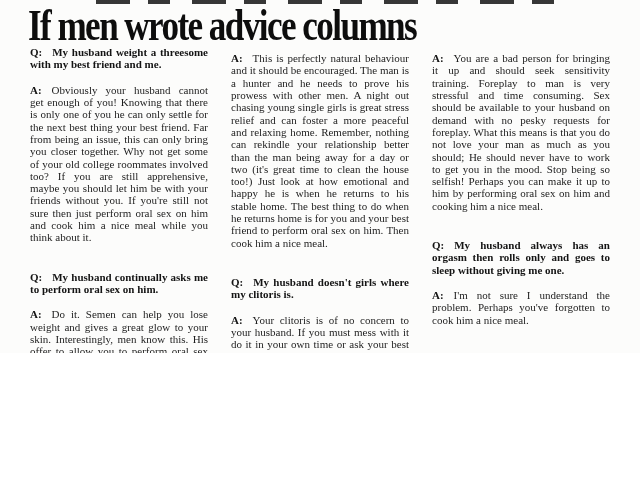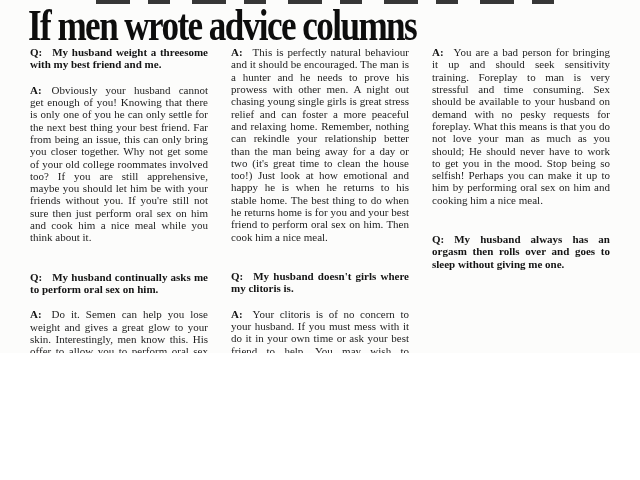--- a/index.html
+++ b/index.html
@@ -65,20 +65,21 @@
     text-align: justify;
     color: #1d1d1d;
   }
   .col p.q {
     font-weight: bold;
     margin-bottom: 13px;
     color: #141414;
   }
   .col p.a {
     margin-bottom: 27px;
+    margin-top: 6px;
   }
   .lbl {
     font-weight: bold;
     margin-right: 10px;
     color: #141414;
   }
 </style>
 </head>
 <body>
 
@@ -98,17 +99,18 @@
     </div>
 
     <div class="col">
       <p class="a"><span class="lbl">A:</span><span>This is perfectly natural behaviour and it should be encouraged. The man is a hunter and he needs to prove his prowess with other men. A night out chasing young single girls is great stress relief and can foster a more peaceful and relaxing home. Remember, nothing can rekindle your relationship better than the man being away for a day or two (it's great time to clean the house too!) Just look at how emotional and happy he is when he returns to his stable home. The best thing to do when he returns home is for you and your best friend to perform oral sex on him. Then cook him a nice meal.</span></p>
       <p class="q"><span class="lbl">Q:</span><span>My husband doesn't girls where my clitoris is.</span></p>
       <p class="a"><span class="lbl">A:</span><span>Your clitoris is of no concern to your husband. If you must mess with it do it in your own time or ask your best friend to help. You may wish to videotape yourself while doing this, and present it to your husband as a birthday gift. To ease your selfish guilt, perform oral sex on him and cook him a delicious meal.</span></p>
     </div>
 
     <div class="col">
       <p class="a"><span class="lbl">A:</span><span>You are a bad person for bringing it up and should seek sensitivity training. Foreplay to man is very stressful and time consuming. Sex should be available to your husband on demand with no pesky requests for foreplay. What this means is that you do not love your man as much as you should; He should never have to work to get you in the mood. Stop being so selfish! Perhaps you can make it up to him by performing oral sex on him and cooking him a nice meal.</span></p>
-      <p class="q"><span class="lbl">Q:</span><span>My husband always has an orgasm then rolls over and goes to sleep without giving me one.</span></p>
+      <p class="q"><span class="lbl">Q:</span><span>My husband always has an orgasm then rolls only and goes to sleep without giving me one.</span></p>
+      <p class="a"><span class="lbl">A:</span><span>I'm not sure I understand the problem. Perhaps you've forgotten to cook him a nice meal.</span></p>
     </div>
 
   </div>
 </div>
 
 </body></html>

